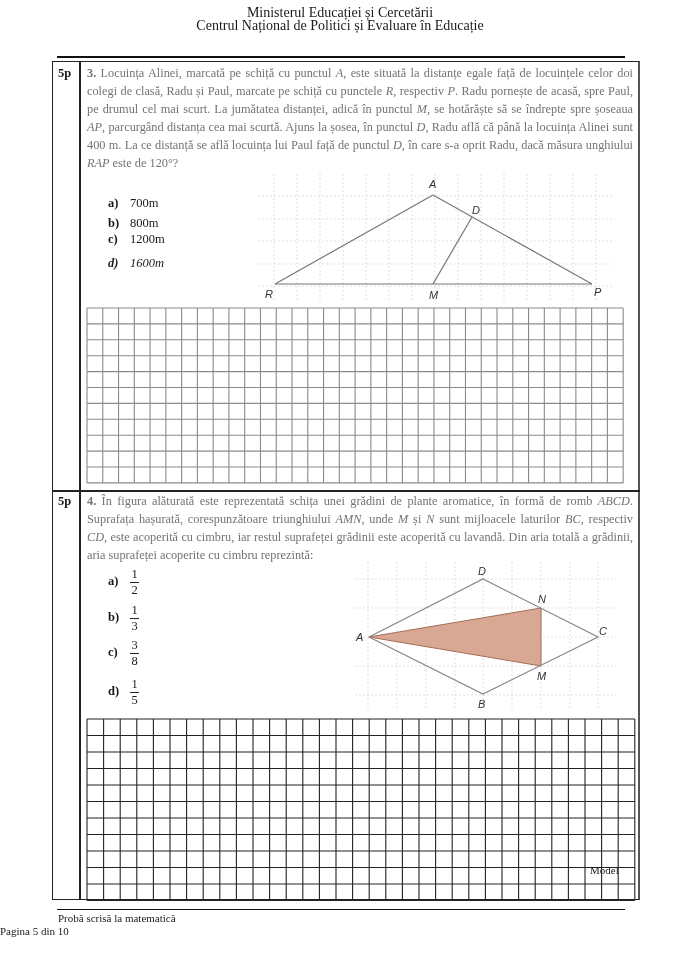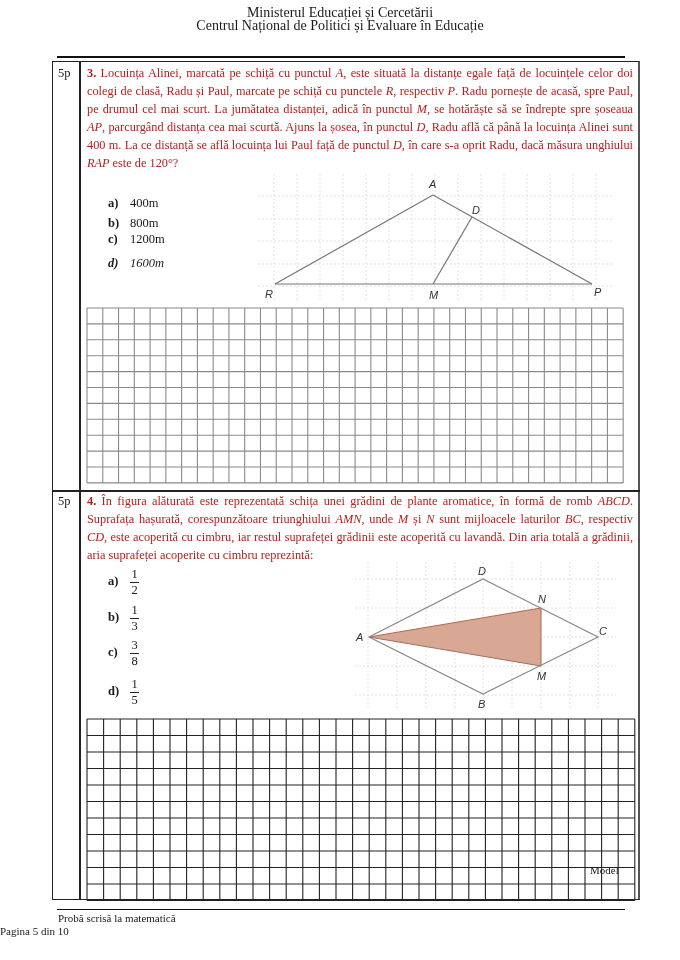--- a/index.html
+++ b/index.html
@@ -4,22 +4,22 @@
 <style>
   html, body { margin:0; padding:0; background:#ffffff; }
   body { width:680px; height:960px; position:relative; overflow:hidden;
          font-family:"Liberation Serif", "DejaVu Serif", serif; color:#1a1a1a; }
   .abs { position:absolute; }
   .hdr { left:0; width:680px; text-align:center; font-size:14px; line-height:13px; }
   .rule { background:#111; height:1.5px; }
   .box { left:52px; top:61px; width:588px; height:839px; border:1.5px solid #222; box-sizing:border-box; border-right-color:#555; border-right-width:2.5px; }
   .vdiv { left:79px; top:61px; width:1.5px; height:839px; background:#222; }
   .hdiv { left:52px; top:490px; width:588px; height:1.5px; background:#222; }
-  .pts { font-weight:normal; font-size:12.5px; }
-  .para { font-size:12.3px; line-height:18px; text-align:justify; color:#b91c1c; }
+  .pts { font-weight:bold; font-size:12.5px; }
+  .para { font-size:12.3px; line-height:18px; text-align:justify; color:#737373; }
   .para b { font-weight:bold; }
   .para i, .mi { font-style:italic; }
   .opt { font-size:12.5px; }
   .opt .lbl { font-weight:bold; display:inline-block; width:22px; }
   .frac { display:inline-flex; flex-direction:column; align-items:center; vertical-align:middle; font-size:12.5px; line-height:13px; }
   .frac .bar { width:9px; height:1px; background:#222; margin:1px 0; }
   .foot { font-size:11px; }
   svg text { font-family:"Liberation Sans", "DejaVu Sans", sans-serif; font-style:italic; font-size:11px; fill:#333; }
 </style>
 </head>
@@ -31,21 +31,21 @@
 
 <div class="abs box"></div>
 <div class="abs vdiv"></div>
 <div class="abs hdiv"></div>
 
 <div class="abs pts" style="left:58px; top:66px;">5p</div>
 <div class="abs para" style="left:87px; top:64px; width:546px;">
   <b>3.</b><span> Locuința Alinei, marcată pe schiță cu punctul </span><i>A</i><span>, este situată la distanțe egale față de locuințele celor doi colegi de clasă, Radu și Paul, marcate pe schiță cu punctele </span><i>R</i><span>, respectiv </span><i>P</i><span>. Radu pornește de acasă, spre Paul, pe drumul cel mai scurt. La jumătatea distanței, adică în punctul </span><i>M</i><span>, se hotărăște să se îndrepte spre șoseaua </span><i>AP</i><span>, parcurgând distanța cea mai scurtă. Ajuns la șosea, în punctul </span><i>D</i><span>, Radu află că până la locuința Alinei sunt </span><span>400 m</span><span>. La ce distanță se află locuința lui Paul față de punctul </span><i>D</i><span>, în care s-a oprit Radu, dacă măsura unghiului </span><i>RAP</i><span> este de 120°?</span>
 </div>
 
-<div class="abs opt" style="left:108px; top:196px;"><span class="lbl">a)</span><span>400m</span></div>
+<div class="abs opt" style="left:108px; top:196px;"><span class="lbl">a)</span><span>700m</span></div>
 <div class="abs opt" style="left:108px; top:216px;"><span class="lbl">b)</span><span>800m</span></div>
 <div class="abs opt" style="left:108px; top:232px;"><span class="lbl">c)</span><span>1200m</span></div>
 <div class="abs opt" style="left:108px; top:256px;font-style:italic;"><span class="lbl">d)</span><span>1600m</span></div>
 
 <svg class="abs" style="left:250px; top:172px;" width="370" height="130">
   <g stroke="#cfcfcf" stroke-width="0.6" stroke-dasharray="2,2">
     <line x1="8" y1="24" x2="362" y2="24"></line>
       <line x1="8" y1="47" x2="362" y2="47"></line>
       <line x1="8" y1="69" x2="362" y2="69"></line>
       <line x1="8" y1="92" x2="362" y2="92"></line>

